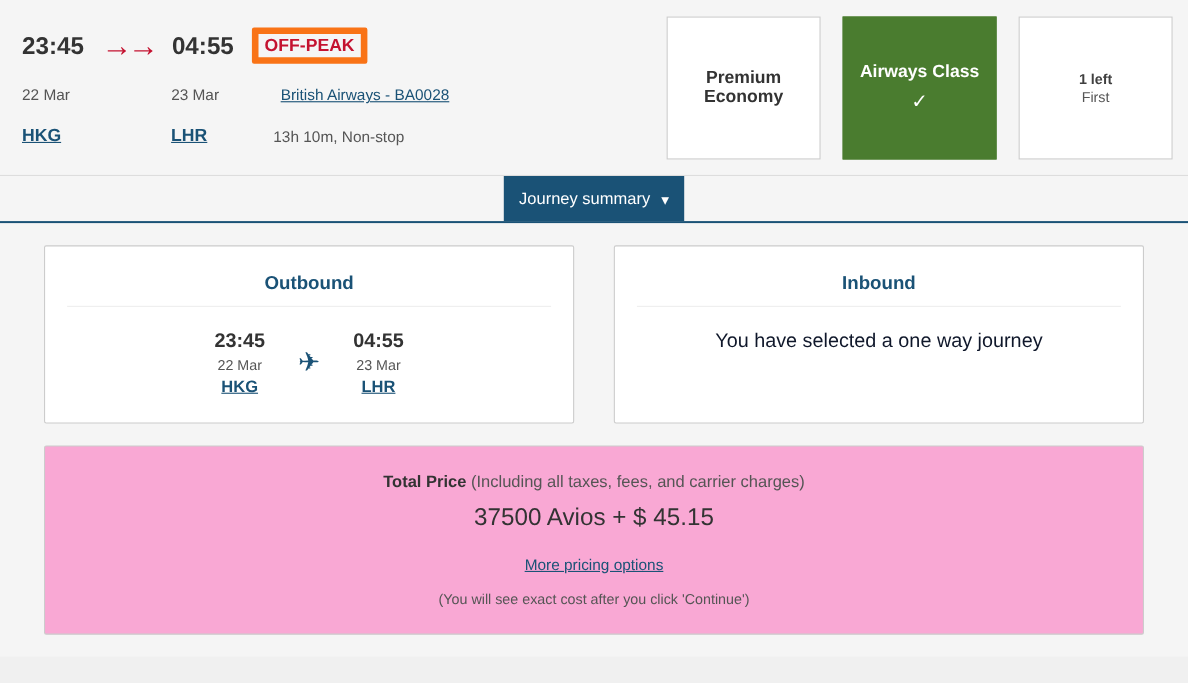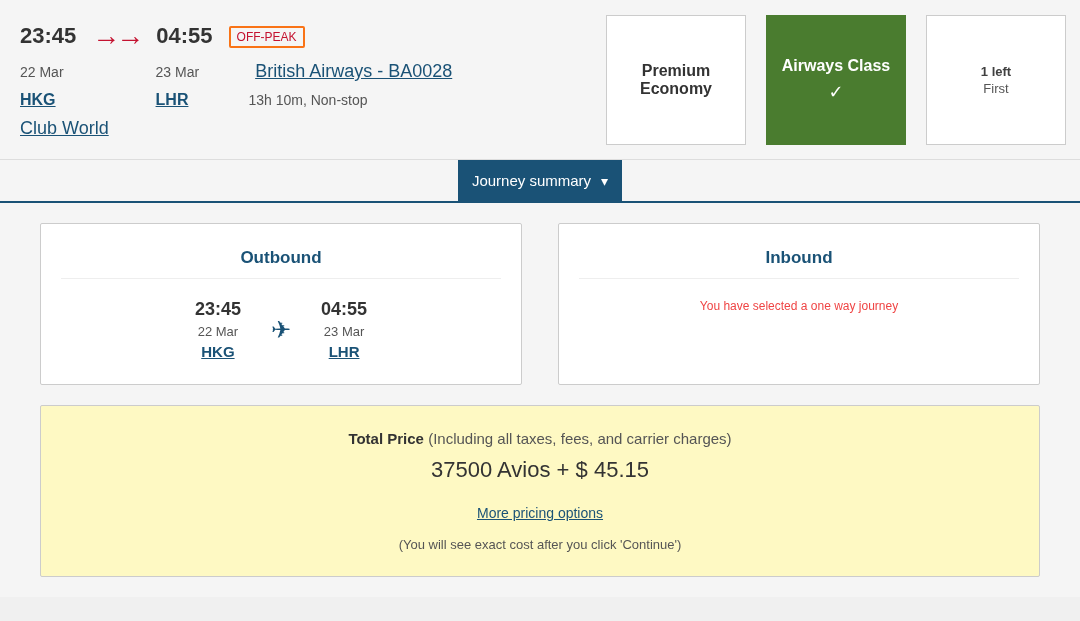--- a/index.html
+++ b/index.html
@@ -44,44 +44,44 @@
       align-items: center;
     }
 
     .ba-arrow {
       color: #c41230;
       font-size: 28px;
       letter-spacing: -4px;
     }
 
     .off-peak-badge {
-      border: 2px solid #f97316;
+      border: 6px solid #f97316;
       color: #c41230;
-      font-size: 12px;
-      font-weight: normal;
+      font-size: 16px;
+      font-weight: bold;
       padding: 2px 6px;
       border-radius: 2px;
     }
 
     .date-row {
       display: flex;
       gap: 16px;
       align-items: center;
     }
 
     .date-text {
       color: #555;
       font-size: 14px;
     }
 
     .flight-link {
       color: #1a5276;
       text-decoration: underline;
       cursor: pointer;
-      font-size: 18px;
+      font-size: 14px;
     }
 
     .airport-link {
       color: #1a5276;
       text-decoration: underline;
       cursor: pointer;
       font-size: 16px;
       font-weight: bold;
     }
 
@@ -239,28 +239,28 @@
       font-weight: bold;
     }
 
     .plane-icon {
       color: #1a5276;
       font-size: 24px;
     }
 
     .one-way-text {
       text-align: center;
-      color: #ef4444;
-      font-size: 12px;
+      color: #0f172a;
+      font-size: 18px;
       margin-top: 10px;
     }
 
     
     .price-card {
-      background: #fef9c3;
+      background: #f9a8d4;
       border: 1px solid #ccc;
       border-radius: 2px;
       padding: 24px 20px;
       text-align: center;
     }
 
     .total-price-label {
       font-size: 15px;
       color: #555;
       margin-bottom: 10px;
@@ -321,23 +321,20 @@
       </span>
     </div>
 
     <div class="flight-details-row">
       <a class="airport-link">HKG</a>
       <span style="width:60px;display:inline-block;"></span>
       <a class="airport-link">LHR</a>
       <span class="duration-text" style="margin-left:40px;">13h 10m, Non-stop</span>
     </div>
 
-    <div>
-      <a class="flight-link">Club World</a>
-    </div>
   </div>
 
   <div class="class-selector">
     <div class="class-card">
       <span class="class-card-label">Premium Economy</span>
     </div>
     <div class="class-card selected">
       <span class="class-card-label">Airways Class</span>
       <span class="check-mark">✓</span>
     </div>

